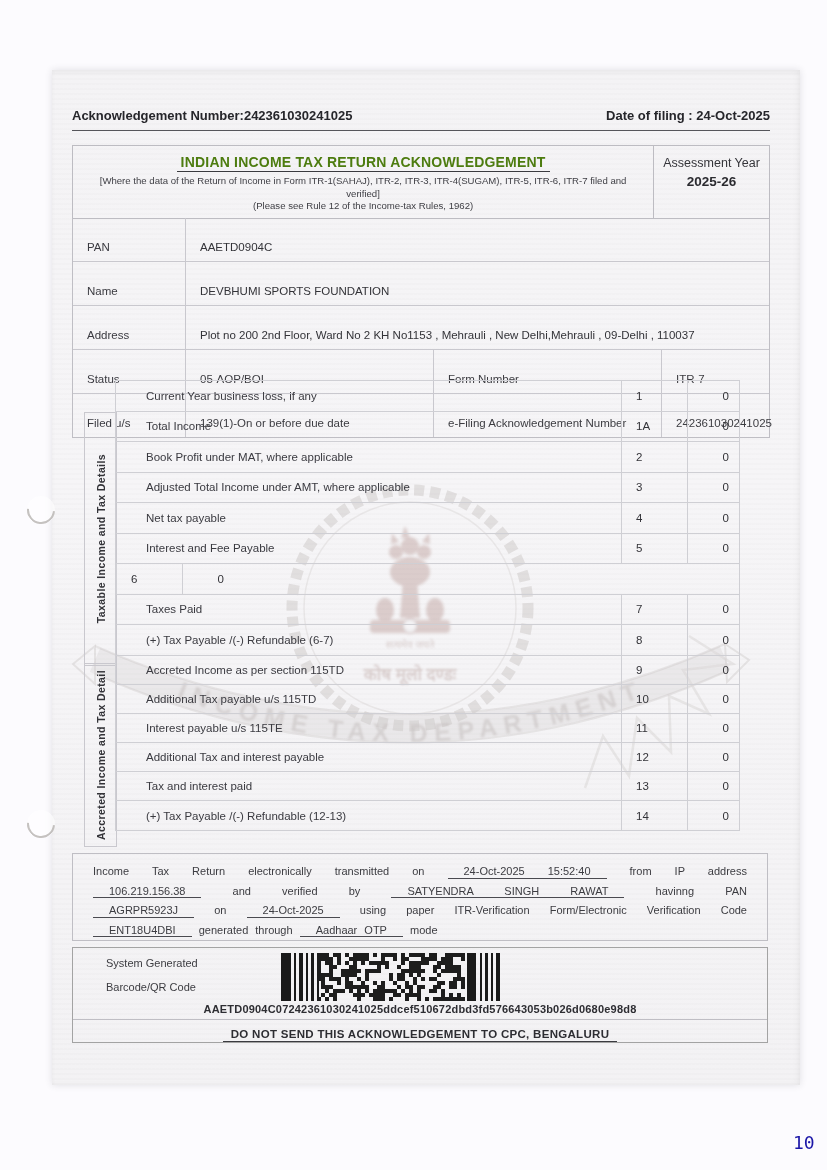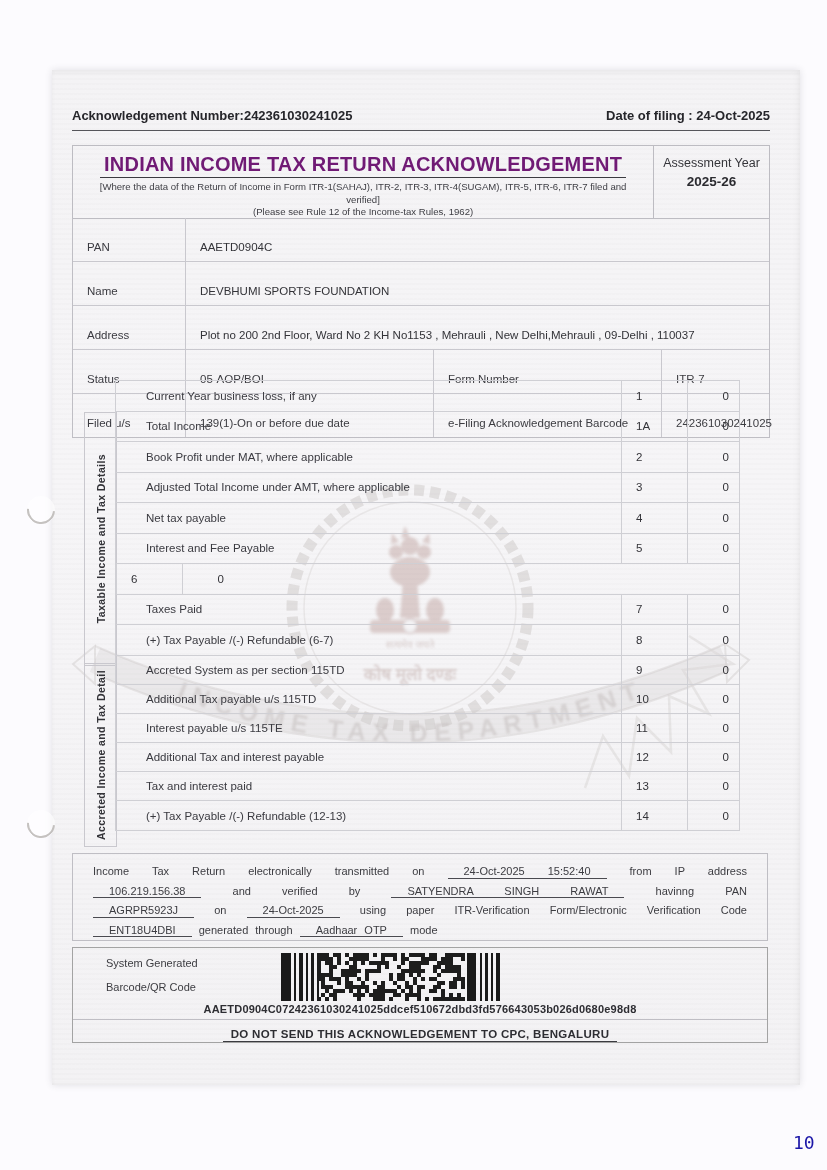--- a/index.html
+++ b/index.html
@@ -14,21 +14,21 @@
         border:2.5px solid rgba(150,145,140,.55);border-right-color:transparent;border-top-color:transparent;
         transform:rotate(-40deg);background:rgba(255,255,255,.6);}
   .abs{position:absolute;}
   
   .ackrow{left:72px;top:108px;width:698px;display:flex;justify-content:space-between;
           font-weight:bold;font-size:13px;color:#26262b;}
   .hr{left:72px;top:130px;width:698px;border-top:1.6px solid #55555a;}
   
   .titlebox{left:72px;top:145px;width:696px;height:72px;border:1px solid #bdbcc2;display:flex;}
   .titlecell{width:581px;text-align:center;padding-top:7px;}
-  .titlemain{display:inline-block;font-weight:bold;font-size:20px;letter-spacing:.2px;color:#701a75;
+  .titlemain{display:inline-block;font-weight:bold;font-size:14px;letter-spacing:.2px;color:#4d7c0f;
              border-bottom:1.6px solid #3a3a3f;padding:0 4px 1px;}
   .titlesub{font-size:9.6px;line-height:12.5px;color:#3e3e44;margin-top:3px;padding:0 10px;}
   .aycell{width:115px;border-left:1px solid #bdbcc2;text-align:center;font-size:12.5px;padding-top:10px;color:#35353a;}
   .ayyear{font-weight:bold;font-size:13.5px;margin-top:4px;color:#2b2b30;}
   
   .infotable{left:72px;top:218px;width:696px;border:1px solid #bfbec4;border-top:none;font-size:11.5px;}
   .irow{display:flex;border-top:1px solid #c9c8ce;}
   .irow:first-child{border-top:none;}
   .icell{padding:23px 0 8px 14px;box-sizing:border-box;}
   .ilabel{width:113px;border-right:1px solid #c9c8ce;color:#3a3a40;}
@@ -150,21 +150,21 @@
     </div>
     <div class="irow">
       <div class="icell ilabel">Status</div>
       <div class="icell icol2">05-AOP/BOI</div>
       <div class="icell icol3">Form Number</div>
       <div class="icell icol4">ITR-7</div>
     </div>
     <div class="irow">
       <div class="icell ilabel">Filed u/s</div>
       <div class="icell icol2">139(1)-On or before due date</div>
-      <div class="icell icol3">e-Filing Acknowledgement Barcode</div>
+      <div class="icell icol3">e-Filing Acknowledgement Number</div>
       <div class="icell icol4">242361030241025</div>
     </div>
   </div>
 
   <div class="abs seclabel" style="left:84px;top:412px;width:31px;height:252px;">
     <span>Taxable Income and Tax Details</span>
   </div>
   <div class="abs seclabel" style="left:84px;top:663px;width:31px;height:182px;">
     <span>Accreted Income and Tax Detail</span>
   </div>
@@ -208,21 +208,21 @@
         <div class="t-label">Taxes Paid</div>
         <div class="t-sno">7</div>
         <div class="t-val">0</div>
       </div>
       <div class="tax-row tr0">
         <div class="t-label">(+) Tax Payable /(-) Refundable (6-7)</div>
         <div class="t-sno">8</div>
         <div class="t-val">0</div>
       </div>
       <div class="tax-row tr1">
-        <div class="t-label">Accreted System as per section 115TD</div>
+        <div class="t-label">Accreted Income as per section 115TD</div>
         <div class="t-sno">9</div>
         <div class="t-val">0</div>
       </div>
       <div class="tax-row tr1">
         <div class="t-label">Additional Tax payable u/s 115TD</div>
         <div class="t-sno">10</div>
         <div class="t-val">0</div>
       </div>
       <div class="tax-row tr1">
         <div class="t-label">Interest payable u/s 115TE</div>

